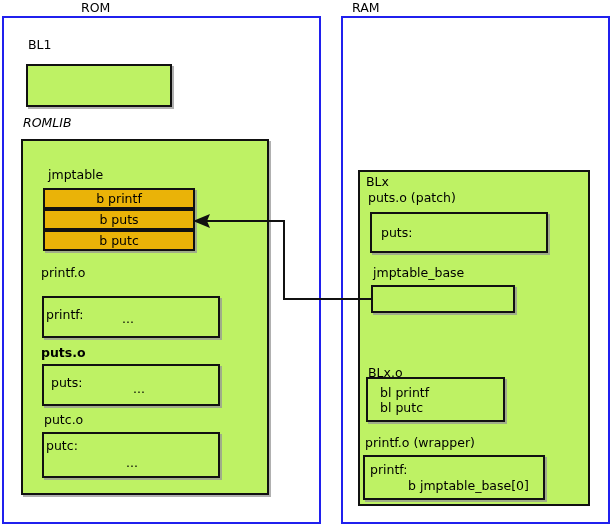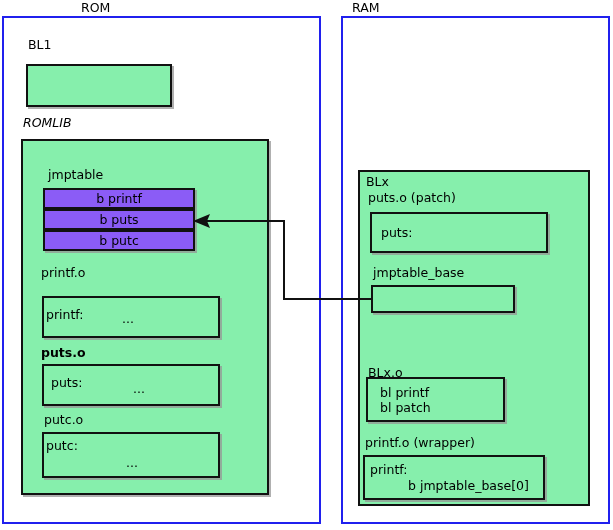--- a/index.html
+++ b/index.html
@@ -25,39 +25,39 @@
   .region {
     position: absolute;
     border: 2px solid #2020ee;
     box-sizing: border-box;
     background: #ffffff;
   }
   .box {
     position: absolute;
     border: 2px solid #111111;
     box-sizing: border-box;
-    background: #86efac;
+    background: #bef264;
   }
   .shadow {
     box-shadow: 2px 2px 0 0 rgba(150,150,150,0.75);
   }
   .boxtext {
     position: absolute;
     font-size: 12.5px;
     color: #000000;
     white-space: pre;
     line-height: 1.18;
   }
   .tblrow {
     position: absolute;
     left: 0;
     right: 0;
     border: 2px solid #111111;
     box-sizing: border-box;
-    background: #8b5cf6;
+    background: #eab308;
     text-align: center;
     font-size: 12.5px;
     color: #000;
     line-height: 17px;
   }
   .conn {
     position: absolute;
     background: #111111;
   }
   svg.arrowhead {
@@ -124,21 +124,21 @@
   </div>
 
   <div class="lbl" style="left:373px; top:267px;">jmptable_base</div>
   <div class="box shadow" style="left:371px; top:285px; width:144px; height:28px;">
     <div class="boxtext" style="left:6px; top:5px;"></div>
   </div>
 
   <div class="lbl" style="left:368px; top:361px;margin-top:6px;">BLx.o</div>
   <div class="box shadow" style="left:366px; top:377px; width:139px; height:45px;">
     <div class="boxtext" style="left:12px; top:7px;">bl printf</div>
-    <div class="boxtext" style="left:12px; top:22px;">bl patch</div>
+    <div class="boxtext" style="left:12px; top:22px;">bl putc</div>
   </div>
 
   <div class="lbl" style="left:365px; top:437px;">printf.o (wrapper)</div>
   <div class="box shadow" style="left:363px; top:455px; width:182px; height:45px;">
     <div class="boxtext" style="left:5px; top:6px;">printf:</div>
     <div class="boxtext" style="left:43px; top:22px;">b jmptable_base[0]</div>
   </div>
 
   <div class="conn" style="left:283px; top:298px; width:89px; height:2px;"></div>
   <div class="conn" style="left:283px; top:220px; width:2px; height:80px;"></div>

